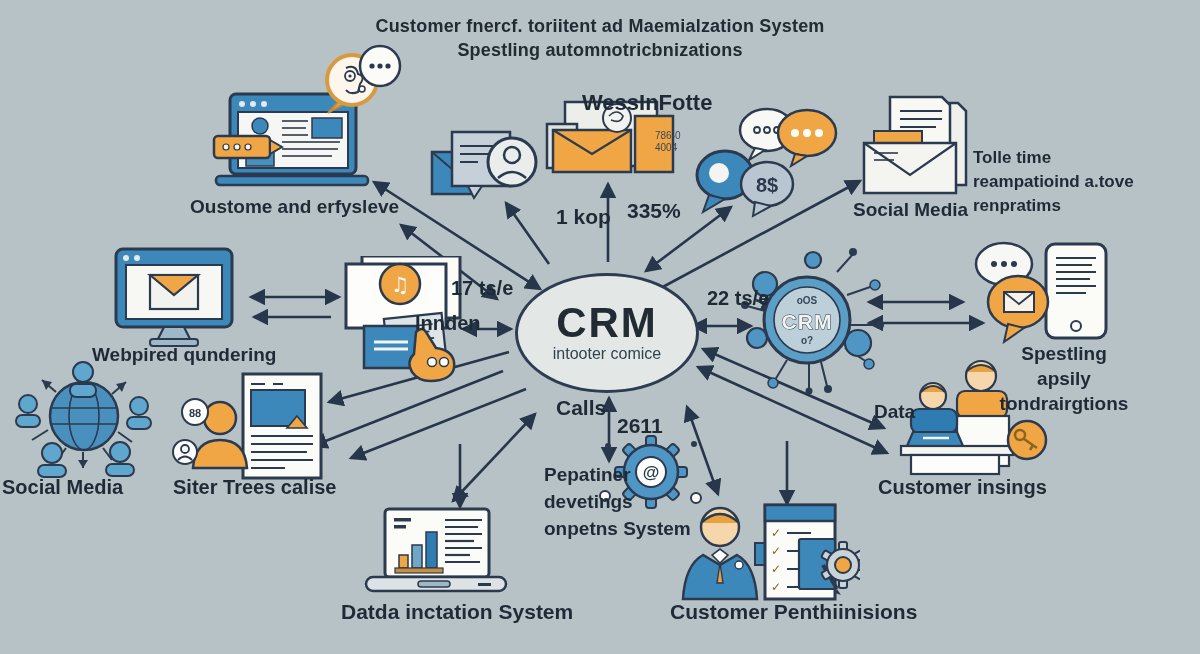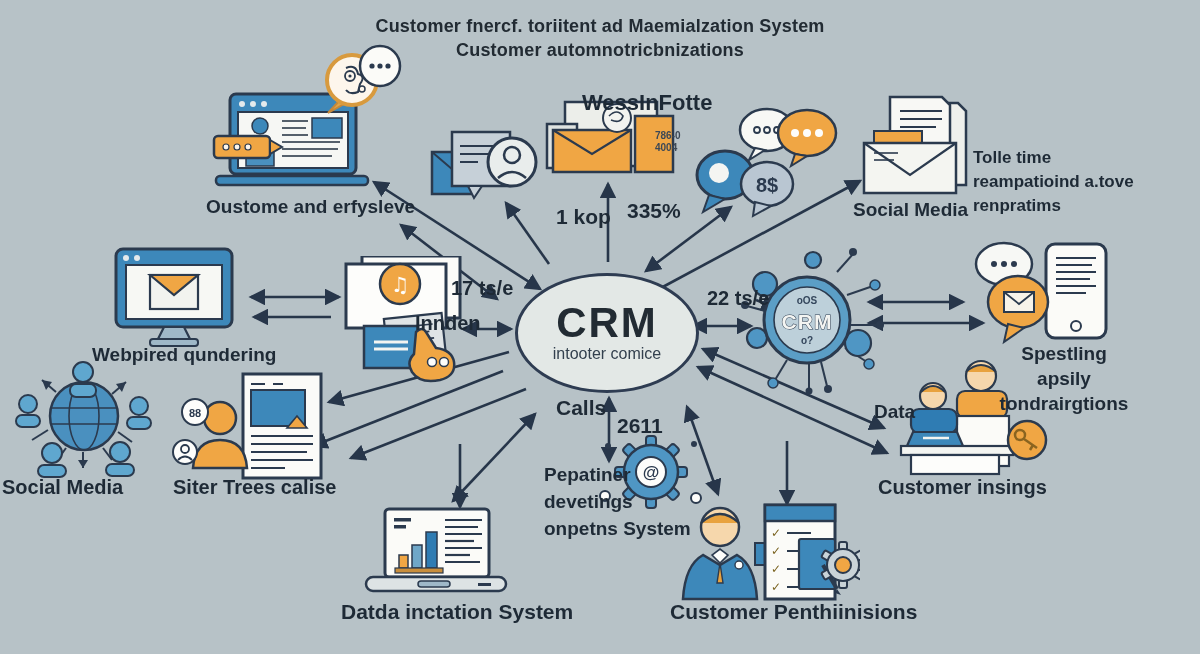--- a/index.html
+++ b/index.html
@@ -10,21 +10,21 @@
   .icon{position:absolute;z-index:2;}
   .lbl{position:absolute;z-index:3;font-weight:bold;color:#1e2a36;white-space:nowrap;}
   .pre{white-space:pre-line;}
   .title-wrap{position:absolute;left:0;top:14px;width:1200px;text-align:center;z-index:3;}
   .title-line{font-weight:bold;color:#222b33;font-size:18px;line-height:24px;letter-spacing:.2px;}
   .center-oval{position:absolute;left:515px;top:273px;width:178px;height:114px;
        background:#e3e8e6;border:3.5px solid #2e3c52;border-radius:50%;
        display:flex;flex-direction:column;align-items:center;justify-content:center;z-index:2;}
   .center-oval .crm{font-size:42px;font-weight:bold;color:#222b33;letter-spacing:2px;line-height:40px;}
   .center-oval .sub{font-size:16px;color:#33404e;margin-top:2px;}
-  .panel-text{position:absolute;left:655px;top:130px;z-index:3;font-size:10px;font-weight:bold;
+  .panel-text{position:absolute;left:655px;top:130px;z-index:3;font-size:10px;font-weight:normal;
        color:#3c4856;line-height:12px;}
 </style>
 </head>
 <body>
 
 <div id="canvas">
 
   <svg id="arrow-layer" width="1200" height="654">
     <defs>
       <marker id="mE" viewBox="0 0 10 10" refX="8.5" refY="5" markerWidth="6.5" markerHeight="6.5" orient="auto">
@@ -54,21 +54,21 @@
       <line x1="460" y1="444" x2="460" y2="507" stroke="#27364a" stroke-width="2.6" marker-end="url(#mE)"></line>
       <line x1="687" y1="407" x2="718" y2="494" stroke="#27364a" stroke-width="2.6" marker-end="url(#mE)" marker-start="url(#mS)"></line>
       <line x1="703" y1="349" x2="884" y2="428" stroke="#27364a" stroke-width="2.6" marker-end="url(#mE)" marker-start="url(#mS)"></line>
       <line x1="698" y1="367" x2="887" y2="453" stroke="#27364a" stroke-width="2.6" marker-end="url(#mE)" marker-start="url(#mS)"></line>
       <line x1="787" y1="441" x2="787" y2="504" stroke="#27364a" stroke-width="2.6" marker-end="url(#mE)"></line>
       <line x1="756" y1="300" x2="776" y2="308" stroke="#27364a" stroke-width="2.6" marker-end="url(#mE)"></line>
     </svg>
 
   <div class="title-wrap">
     <div class="title-line">Customer fnercf. toriitent ad Maemialzation System</div>
-    <div class="title-line">Customer automnotricbnizations</div>
+    <div class="title-line">Spestling automnotricbnizations</div>
   </div>
 
   <div class="center-oval">
     <div class="crm">CRM</div>
     <div class="sub">intooter comice</div>
   </div>
 
   <div class="icon" style="left:212px;top:88px;">
     <svg width="160" height="100" viewBox="0 0 160 100">
       <rect x="18" y="6" width="126" height="80" rx="6" fill="#3d88ba" stroke="#2b3a4e" stroke-width="3"></rect>
@@ -105,21 +105,21 @@
       <path d="M28,26 q10,-4 12,6 q8,2 2,10 l-2,8 q-8,3 -12,-2" fill="none" stroke="#2b3a4e" stroke-width="2"></path>
       <circle cx="32" cy="34" r="5" fill="none" stroke="#2b3a4e" stroke-width="1.8"></circle>
       <circle cx="32" cy="34" r="1.6" fill="#2b3a4e"></circle>
       <circle cx="44" cy="47" r="3" fill="none" stroke="#2b3a4e" stroke-width="1.5"></circle>
       <circle cx="62" cy="24" r="20" fill="#fbfbf8" stroke="#2b3a4e" stroke-width="2.5"></circle>
       <circle cx="54" cy="24" r="2.6" fill="#2b3a4e"></circle>
         <circle cx="62" cy="24" r="2.6" fill="#2b3a4e"></circle>
         <circle cx="70" cy="24" r="2.6" fill="#2b3a4e"></circle>
     </svg>
   </div>
-  <div class="lbl" style="left:190px;top:196px;font-size:19px;margin-left:16px;">Oustome and erfysleve</div>
+  <div class="lbl" style="left:190px;top:196px;font-size:19px;">Oustome and erfysleve</div>
 
   <div class="icon" style="left:428px;top:124px;">
     <svg width="110" height="80" viewBox="0 0 110 80">
       <rect x="4" y="28" width="42" height="42" fill="#3d88ba" stroke="#2b3a4e" stroke-width="2.5"></rect>
       <path d="M4,28 L25,46 L46,28" fill="none" stroke="#2b3a4e" stroke-width="2"></path>
       <rect x="24" y="8" width="58" height="54" fill="#c6d0d8" stroke="#2b3a4e" stroke-width="2.5"></rect>
       <path d="M40,62 L46,74 L54,62 Z" fill="#c6d0d8" stroke="#2b3a4e" stroke-width="2"></path>
       <g stroke="#2b3a4e" stroke-width="2">
         <line x1="32" y1="22" x2="66" y2="22"></line>
           <line x1="32" y1="30" x2="62" y2="30"></line>

